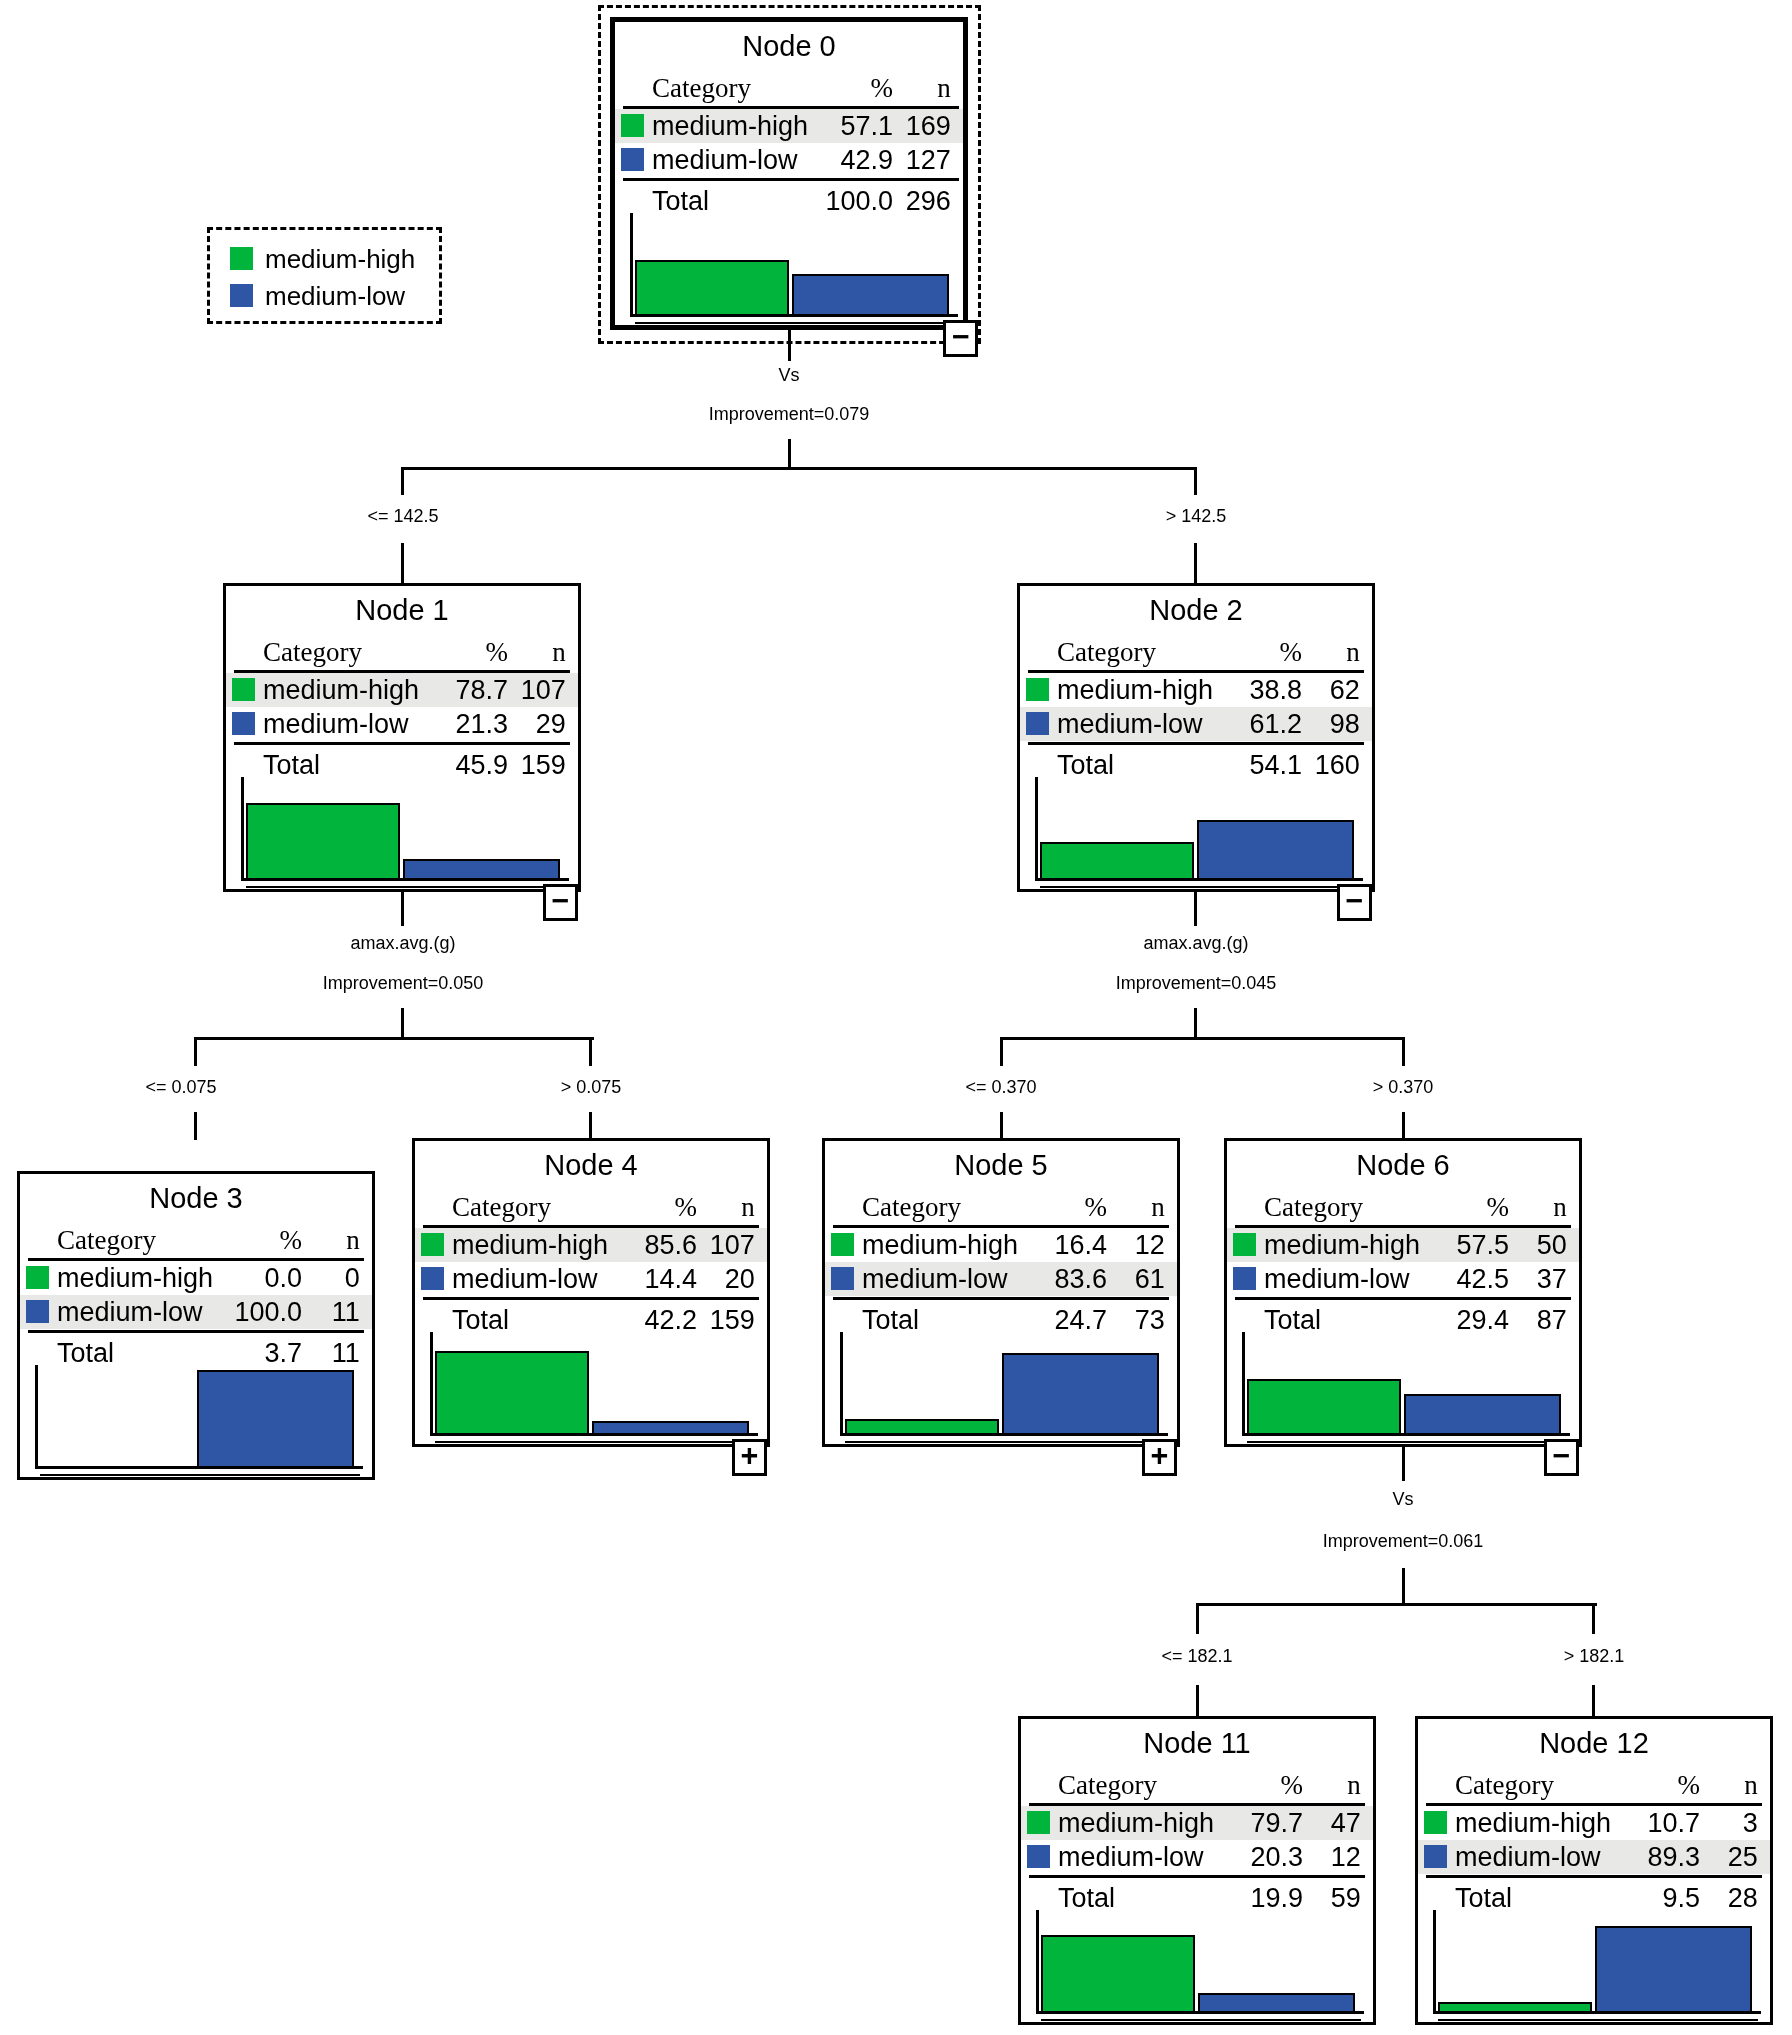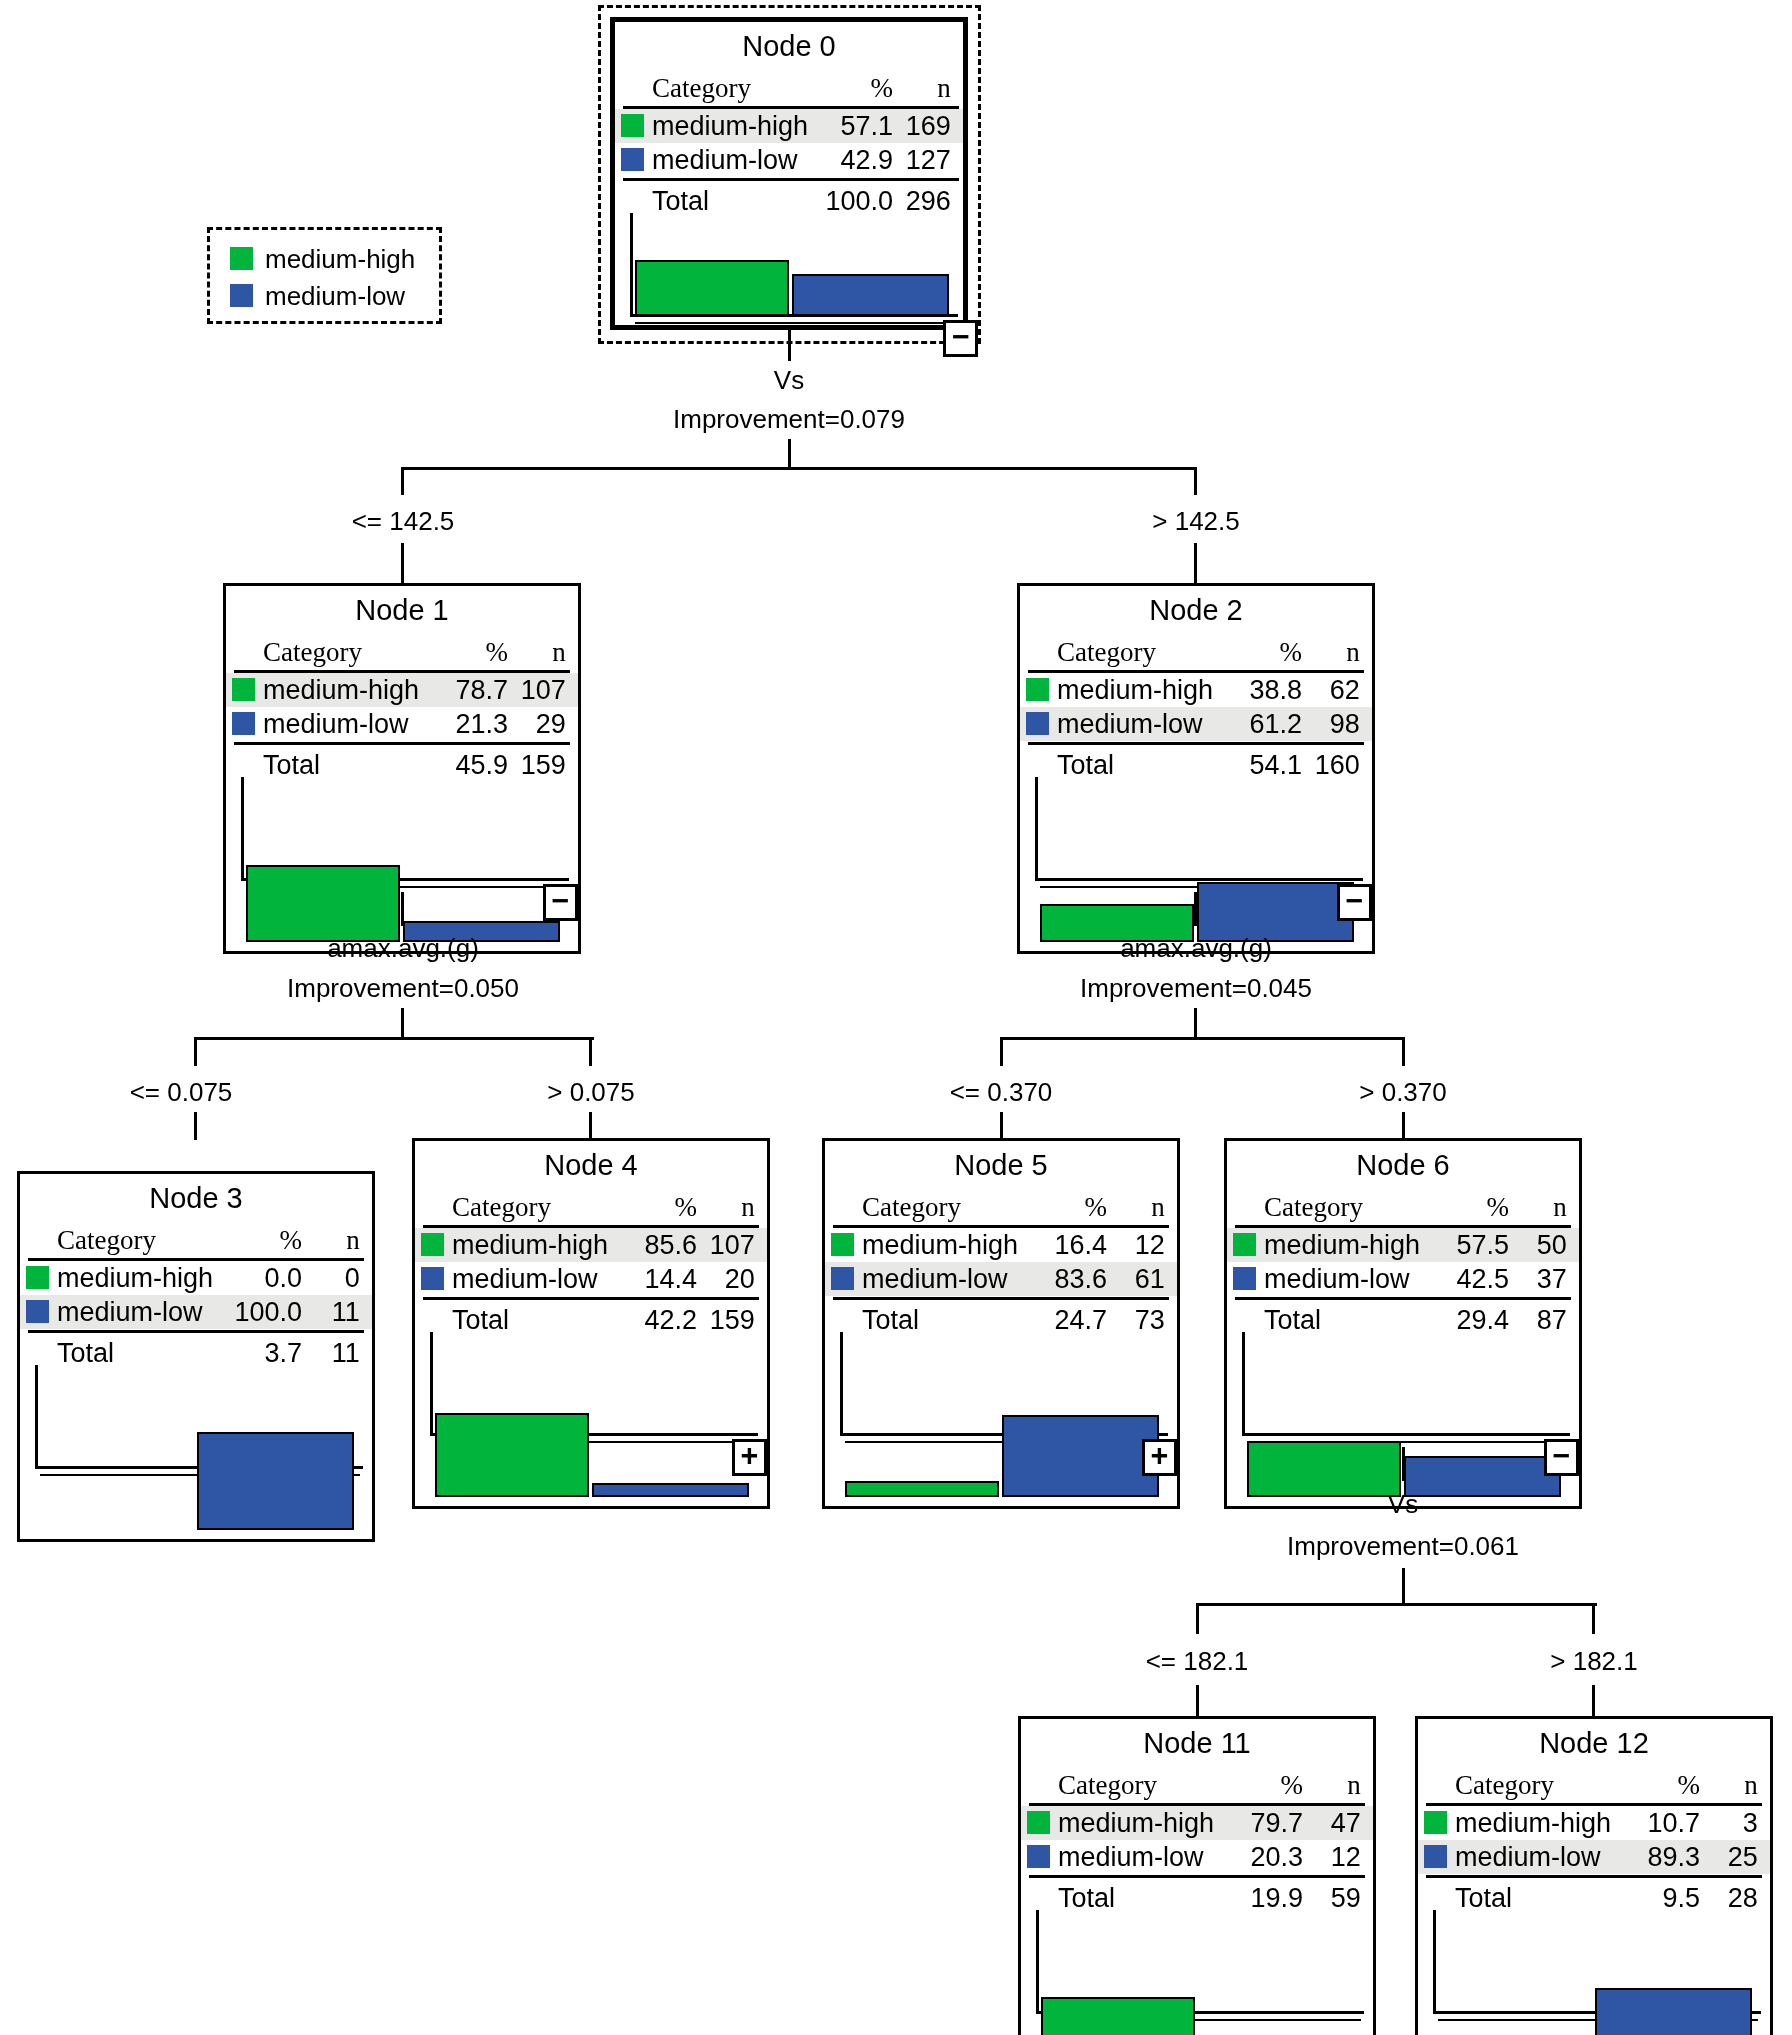--- a/index.html
+++ b/index.html
@@ -2,21 +2,21 @@
 <html style="font-size:12.2px"><head>
 <meta charset="utf-8">
 <style>
   html,body { margin:0; padding:0; background:#ffffff; }
   #canvas {
     position:relative; width:1792px; height:2035px; background:#ffffff;
     font-family:"Liberation Sans", sans-serif; color:#000;
   }
   
   .node {
-    position:absolute; width:358px; height:371px; background:#fff;
+    position:absolute; width:358px; height:309px; background:#fff;
     border:3.8px solid #000; box-sizing:border-box;
   }
   .node.selected { height:313px; border-width:5.3px; }
   .sel-outline { position:absolute; border:3.1px dashed #000; box-sizing:border-box; }
   .ntitle { position:absolute; left:0; right:0; top:7.6px; text-align:center; font-size:29px; }
   .hrow,.crow,.trow { position:absolute; left:0; right:0; height:34px; line-height:34px; font-size:27px; }
   .hrow { top:49px;font-family:Liberation Serif, serif; }
   .crow.row1 { top:87px; }
   .crow.row2 { top:121px; }
   .trow { top:162px;text-decoration:underline; }
@@ -35,21 +35,21 @@
   .bar.bg { left:20px;  width:154px; }
   .bar.bb { left:177px; width:157px; }
   .expand {
     position:absolute; right:0; top:298px; width:35px; height:37px; background:#fff;
     border:3.1px solid #000; box-sizing:border-box; z-index:5;
     text-align:center; font-size:30.5px; line-height:27.5px; font-weight:bold;
   }
   .node.selected .expand { right:-15.3px; }
   
   .vline,.hline { position:absolute; background:#000; }
-  .slabel { position:absolute; transform:translateX(-50%); font-size:26px; white-space:nowrap; text-align:center; }
+  .slabel { position:absolute; transform:translateX(-50%); font-size:18px; white-space:nowrap; text-align:center; }
   
   .legend { position:absolute; left:207px; top:227px; width:235px; height:97px;
             border:3.1px dashed #000; box-sizing:border-box; }
   .lrow { position:absolute; left:0; right:0; height:34px; line-height:34px; font-size:26px; }
   .lrow.l1 { top:12.2px; } .lrow.l2 { top:49px; }
   .lswatch { position:absolute; left:20px; top:5.3px; width:23px; height:23px; }
   .llabel { position:absolute; left:55px; }
 </style>
 </head>
 <body>

